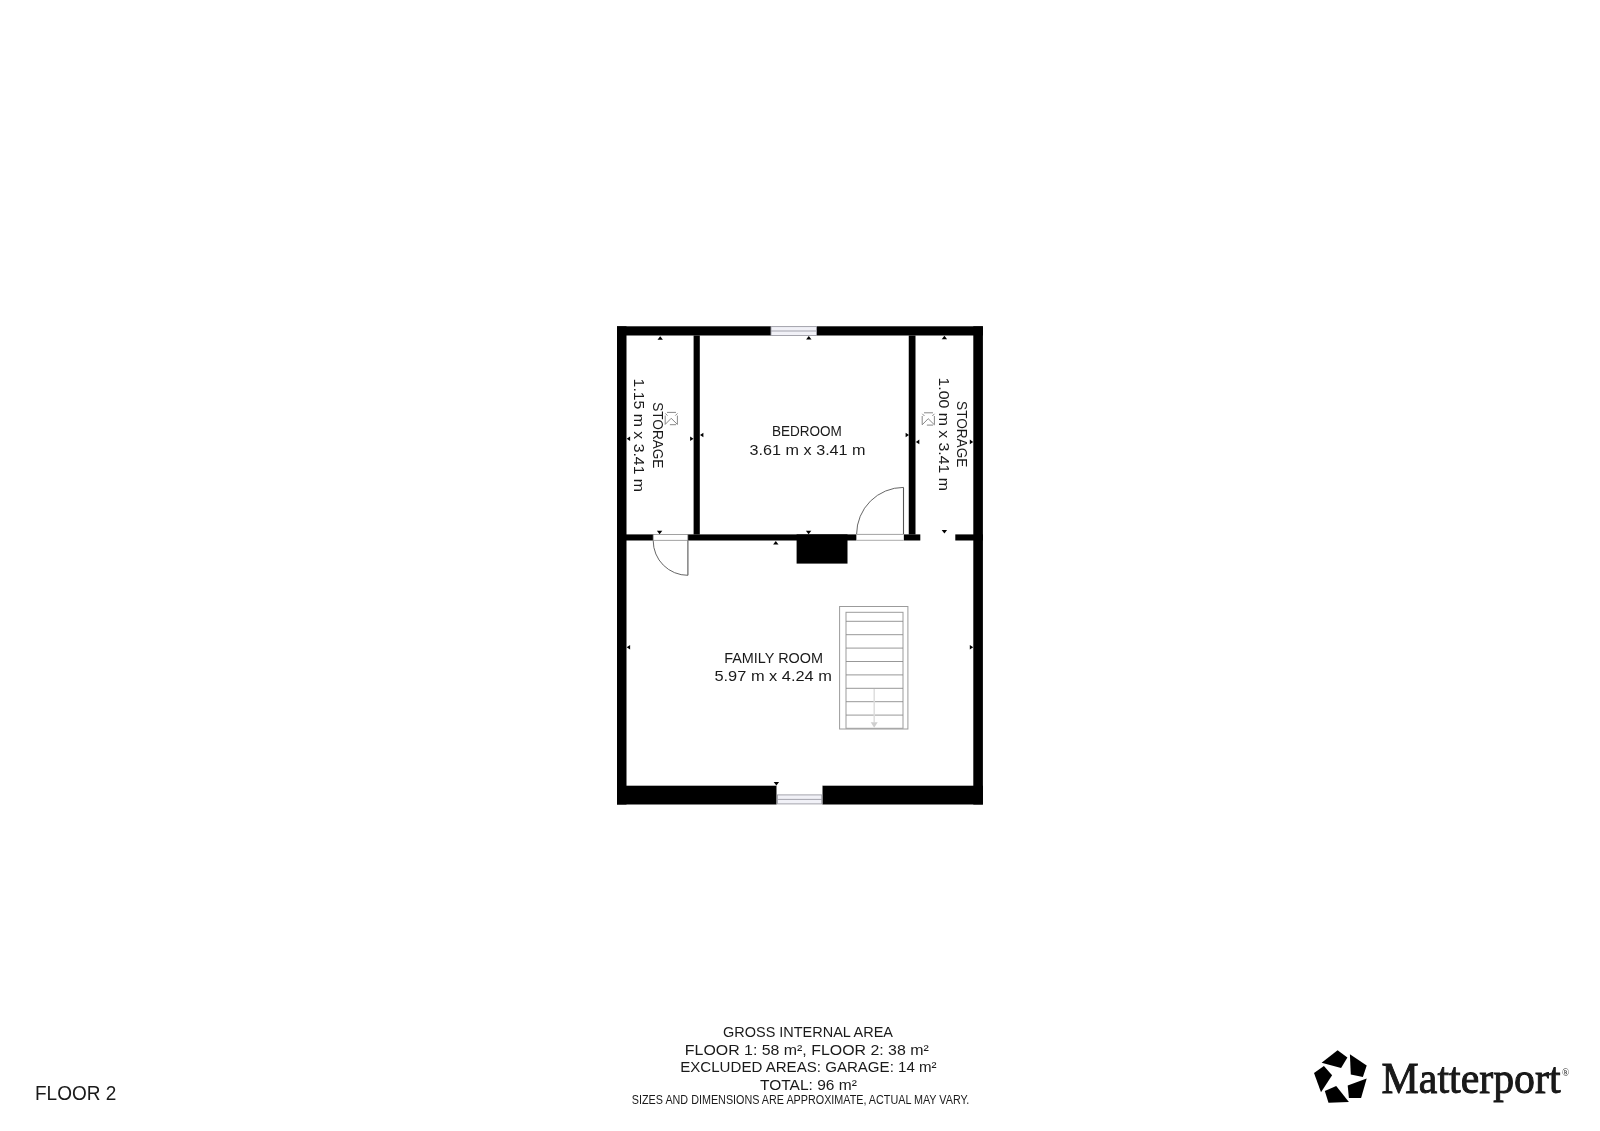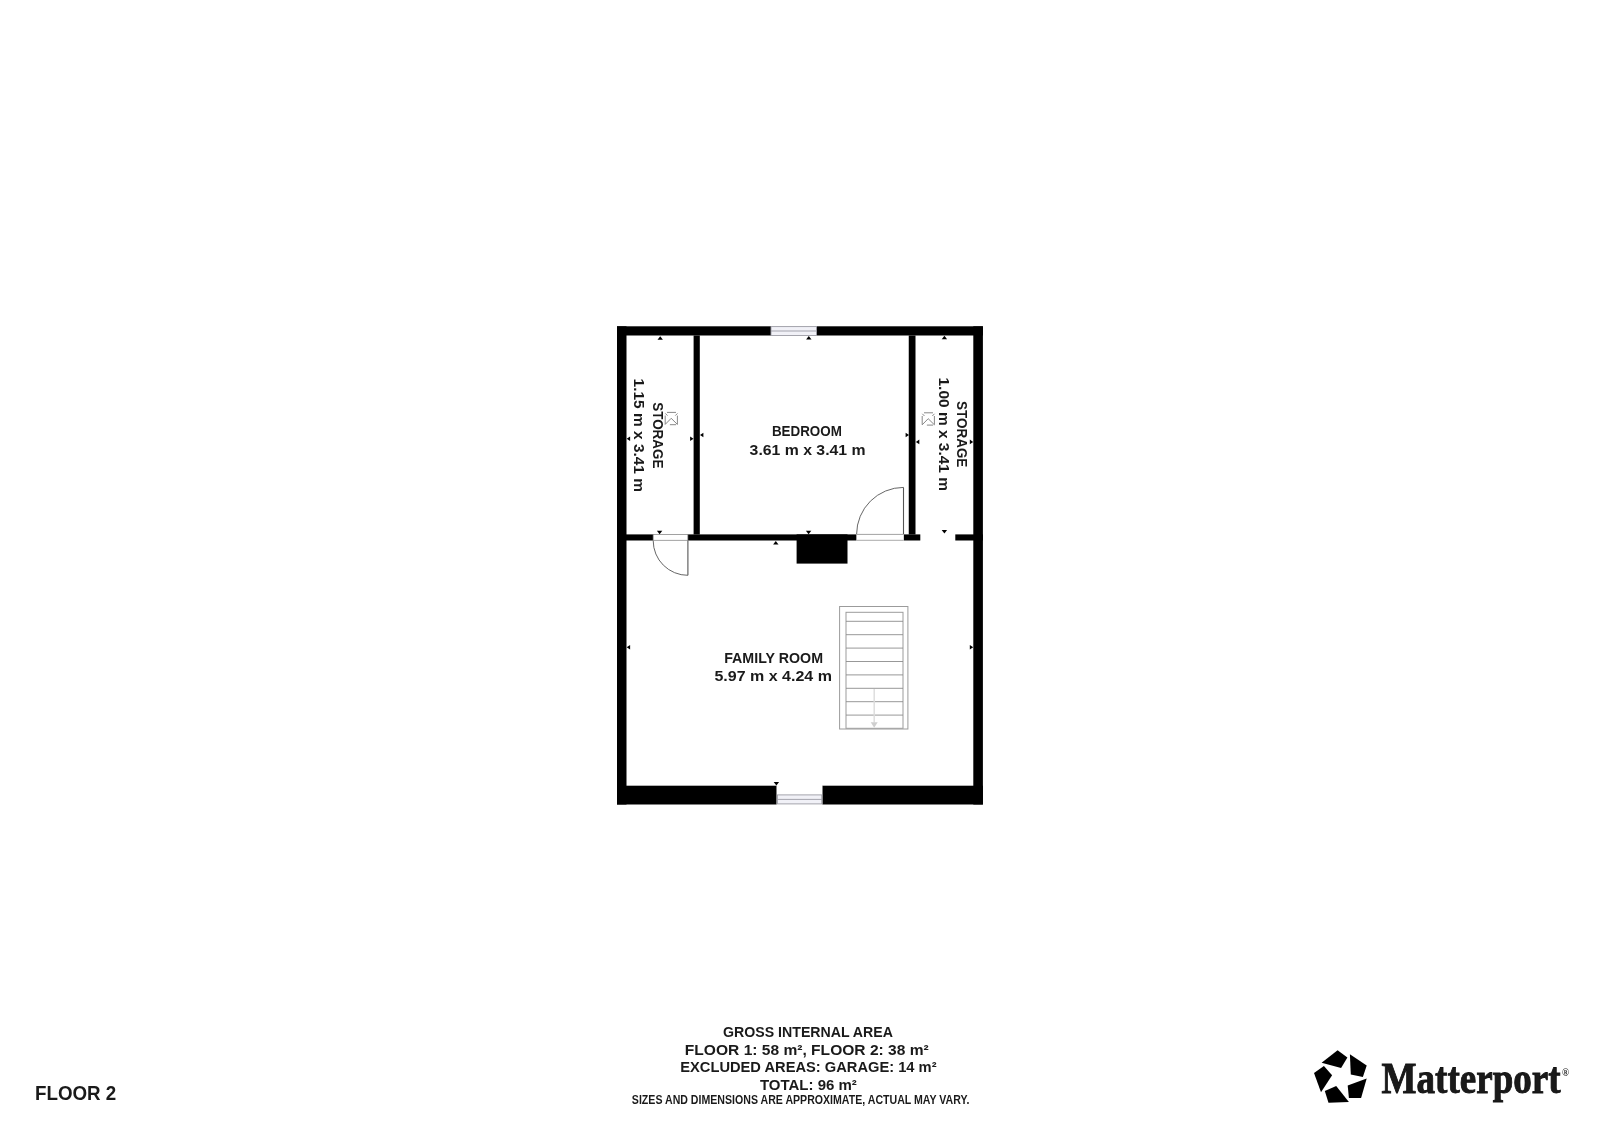--- a/index.html
+++ b/index.html
@@ -1,16 +1,16 @@
 <!DOCTYPE html>
 <html><head>
 <meta charset="utf-8">
 <style>
 html,body{margin:0;padding:0;background:#ffffff;}
-#page{position:relative;width:1600px;height:1131px;background:#ffffff;overflow:hidden;font-weight:bold;}
+#page{position:relative;width:1600px;height:1131px;background:#ffffff;overflow:hidden;}
 svg{display:block;transform:translateZ(0);}
 text{font-family:"Liberation Sans",sans-serif;fill:#1a1a1a;}
 </style>
 </head>
 <body>
 <div id="page">
 <svg width="1600" height="1131" viewBox="0 0 1600 1131" xmlns="http://www.w3.org/2000/svg">
 <defs>
 
 <g id="hatch" stroke="#7a7a7a" stroke-width="0.9" fill="none">

